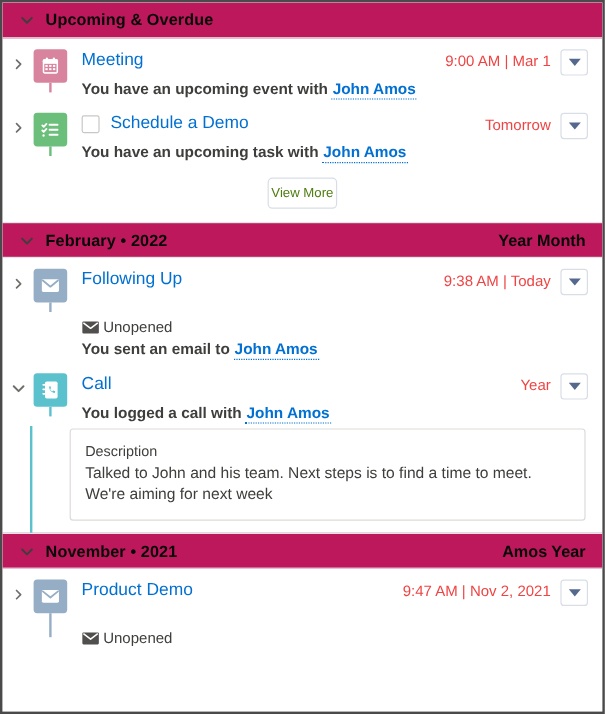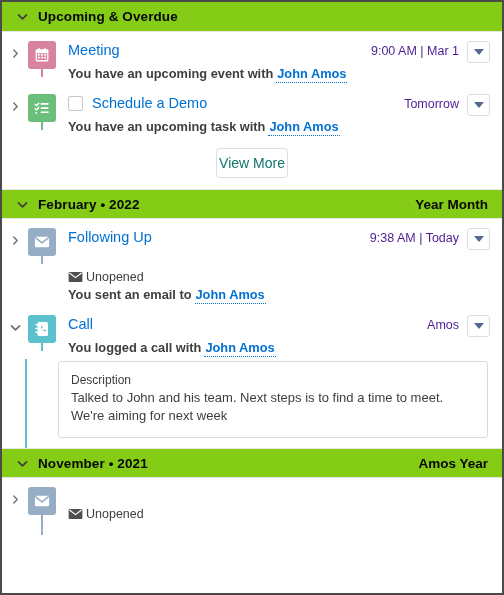--- a/index.html
+++ b/index.html
@@ -26,21 +26,21 @@
   .scroll {
     position: absolute;
     inset: 0;
     overflow: hidden;
   }
 
   
   .section-header {
     display: flex;
     align-items: center;
-    background: #84cc16;
+    background: #be185d;
     border-bottom: 1px solid #e5e5e5;
     border-top: 1px solid #e5e5e5;
     height: 30px;
     padding: 0 14px 0 12px;
     box-sizing: border-box;
   }
   .section-header.first { border-top: none; }
   .sh-chevron {
     width: 16px;
     height: 16px;
@@ -142,21 +142,21 @@
   }
   .meta {
     margin-left: auto;
     display: flex;
     align-items: flex-start;
     padding-left: 10px;
     flex: 0 0 auto;
   }
   .meta-text {
     font-size: 12.5px;
-    color: #4c1d95;
+    color: #ef4444;
     line-height: 20px;
     white-space: nowrap;
     padding-right: 8px;
   }
   .dd-btn {
     width: 21px;
     height: 20px;
     border: 1px solid #d8dde6;
     border-radius: 3px;
     background: #fff;
@@ -196,22 +196,22 @@
   
   .viewmore-wrap {
     display: flex;
     justify-content: center;
     padding: 10px 0 11px 0;
   }
   .viewmore {
     border: 1px solid #d8dde6;
     border-radius: 4px;
     background: #fff;
-    color: #0f766e;
-    font-size: 14px;
+    color: #4d7c0f;
+    font-size: 11px;
     padding: 6px 2px;
     font-family: "Liberation Sans", sans-serif;
   }
 
   
   .detail-row {
     display: flex;
     align-items: stretch;
   }
   .detail-rail {
@@ -423,21 +423,21 @@
               </g>
               <path d="M10.6 8.2 c0 4 2.6 6.7 6.2 7.2 l0.6 -1.9 -2.3 -0.9 -1 1.1 c-1.2 -0.8 -1.9 -1.6 -2.5 -2.8 l1.2 -0.9 -0.8 -2.3 z" fill="#5bc2cd"></path>
             </svg>
           </span>
           <span class="connector" style="background:#5bc2cd"></span>
         </span>
         <div class="body-col">
           <div class="title-row">
             <span class="act-title">Call</span>
             <span class="meta">
-              <span class="meta-text">Amos</span>
+              <span class="meta-text">Year</span>
               <span class="dd-btn">
                   <span class="tri"></span>
                 </span>
             </span>
           </div>
           <div class="desc-line">
             <span>You logged a call with</span><span class="lookup">John Amos</span>
           </div>
         </div>
       </div>
@@ -475,20 +475,29 @@
         <span class="icon-col">
           <span class="act-icon" style="background:#95aec6">
             <svg width="18" height="18" viewBox="0 0 24 24">
               <rect x="2.5" y="5" width="19" height="14" rx="1.6" fill="#ffffff"></rect>
               <path d="M3.6 6.4 L12 13.2 L20.4 6.4" stroke="#95aec6" stroke-width="2" fill="none" stroke-linecap="round" stroke-linejoin="round"></path>
             </svg>
           </span>
           <span class="connector" style="background:#95aec6;min-height:20px"></span>
         </span>
         <div class="body-col">
+          <div class="title-row">
+            <span class="act-title">Product Demo</span>
+            <span class="meta">
+              <span class="meta-text">9:47 AM | Nov 2, 2021</span>
+              <span class="dd-btn">
+                  <span class="tri"></span>
+                </span>
+            </span>
+          </div>
           <div class="status-line">
             <span class="env">
               <svg width="15" height="12" viewBox="0 0 24 18">
                   <rect x="1" y="1" width="22" height="16" rx="1.5" fill="#514f4d"></rect>
                   <path d="M2.4 2.6 L12 10 L21.6 2.6" stroke="#ffffff" stroke-width="2" fill="none" stroke-linejoin="round"></path>
                 </svg>
             </span>
             <span>Unopened</span>
           </div>
         </div>

